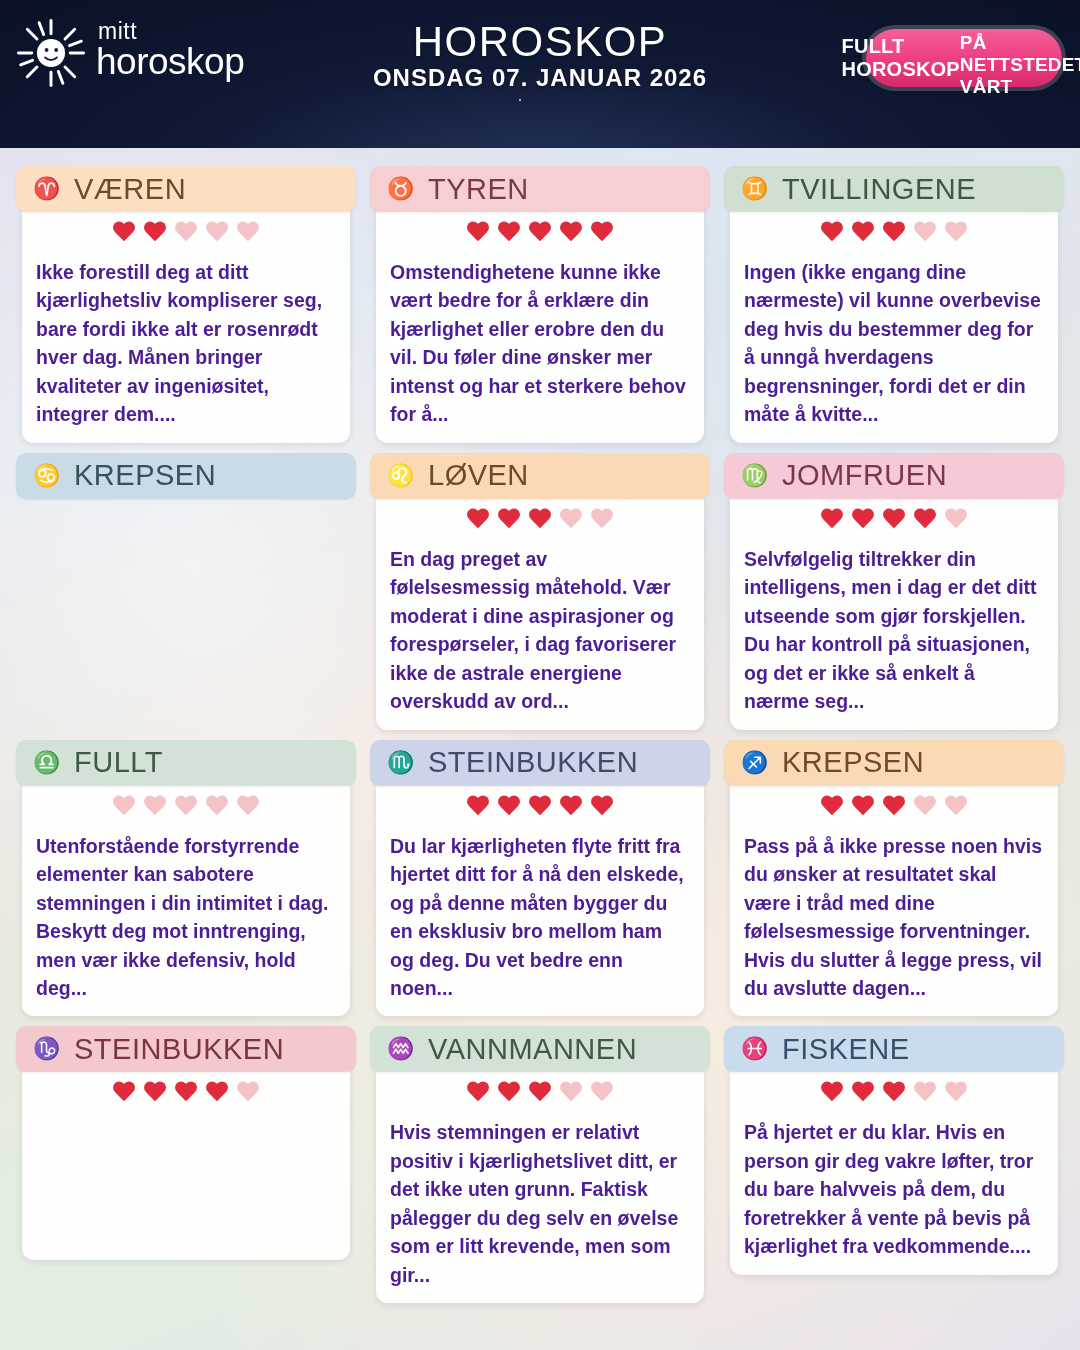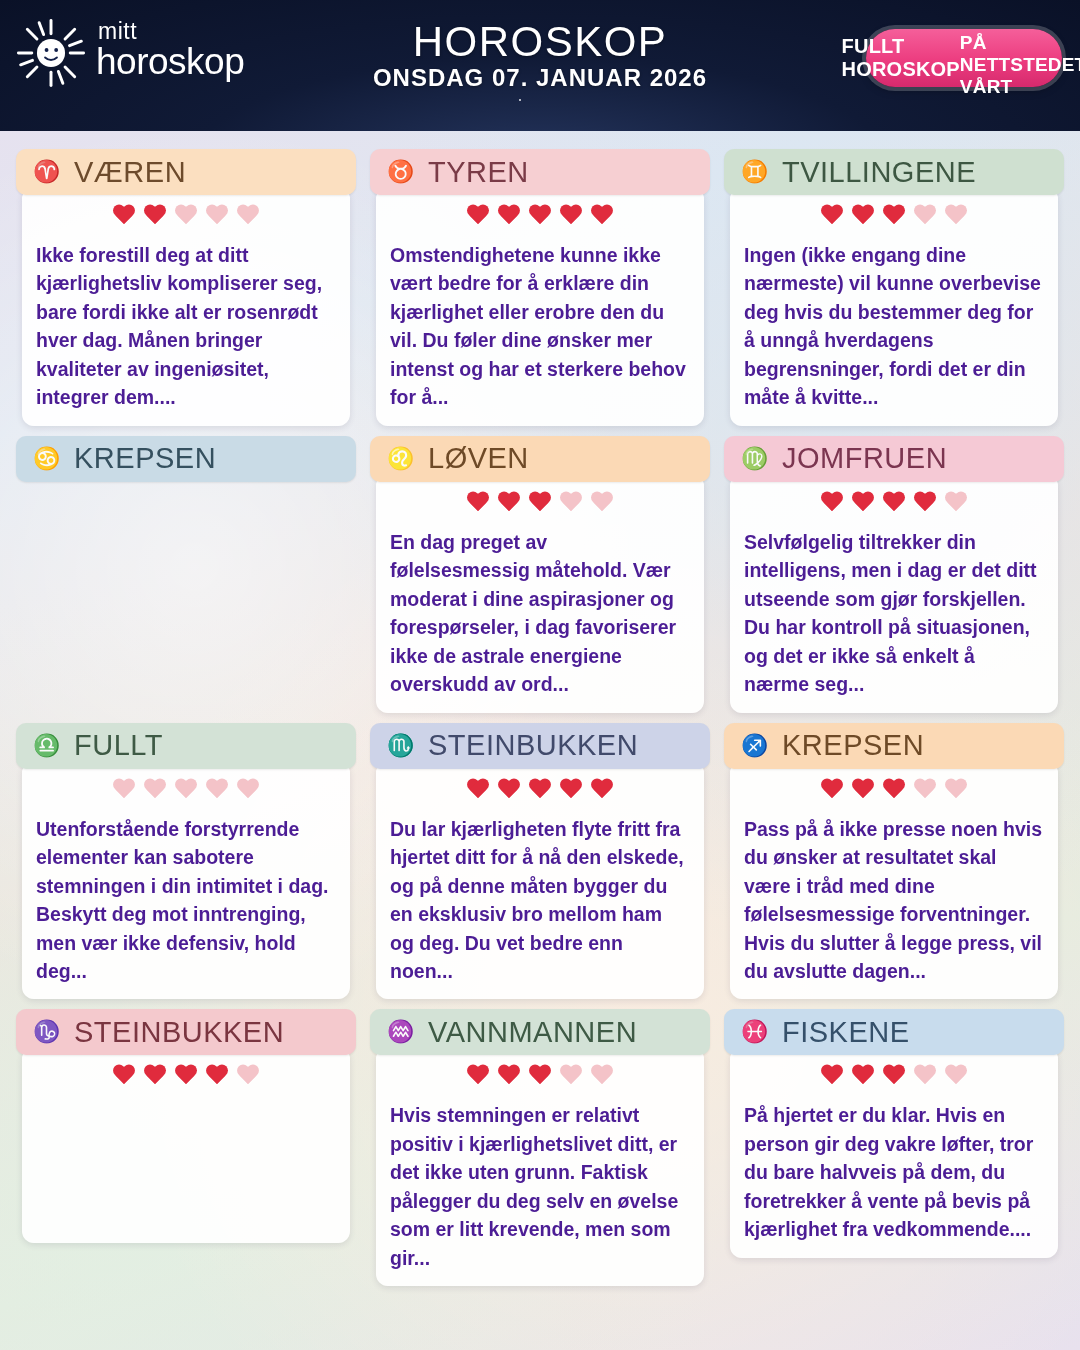--- a/index.html
+++ b/index.html
@@ -14,21 +14,21 @@
       radial-gradient(circle at 18% 42%, rgba(255,255,255,0.55) 0%, rgba(255,255,255,0) 38%),
       radial-gradient(circle at 78% 30%, rgba(214,232,246,0.65) 0%, rgba(214,232,246,0) 42%),
       radial-gradient(circle at 60% 75%, rgba(255,236,225,0.75) 0%, rgba(255,236,225,0) 45%),
       radial-gradient(circle at 12% 88%, rgba(226,240,228,0.7) 0%, rgba(226,240,228,0) 40%),
       linear-gradient(160deg, #e9e0ef 0%, #dfe6f0 25%, #efe3dd 52%, #e4ecdf 75%, #e8e1ee 100%);
   }
 
   
   .header {
     position: relative;
-    height: 131px;
+    height: 148px;
     background:
       radial-gradient(1px 1px at 120px 30px, #fff 50%, transparent 51%),
       radial-gradient(1px 1px at 300px 80px, #ffffffcc 50%, transparent 51%),
       radial-gradient(1px 1px at 420px 22px, #fff 50%, transparent 51%),
       radial-gradient(1.5px 1.5px at 520px 100px, #ffffffaa 50%, transparent 51%),
       radial-gradient(1px 1px at 640px 45px, #fff 50%, transparent 51%),
       radial-gradient(1px 1px at 700px 95px, #ffffffaa 50%, transparent 51%),
       radial-gradient(1px 1px at 800px 18px, #fff 50%, transparent 51%),
       radial-gradient(1.5px 1.5px at 880px 70px, #ffffffcc 50%, transparent 51%),
       radial-gradient(1px 1px at 960px 110px, #fff 50%, transparent 51%),

